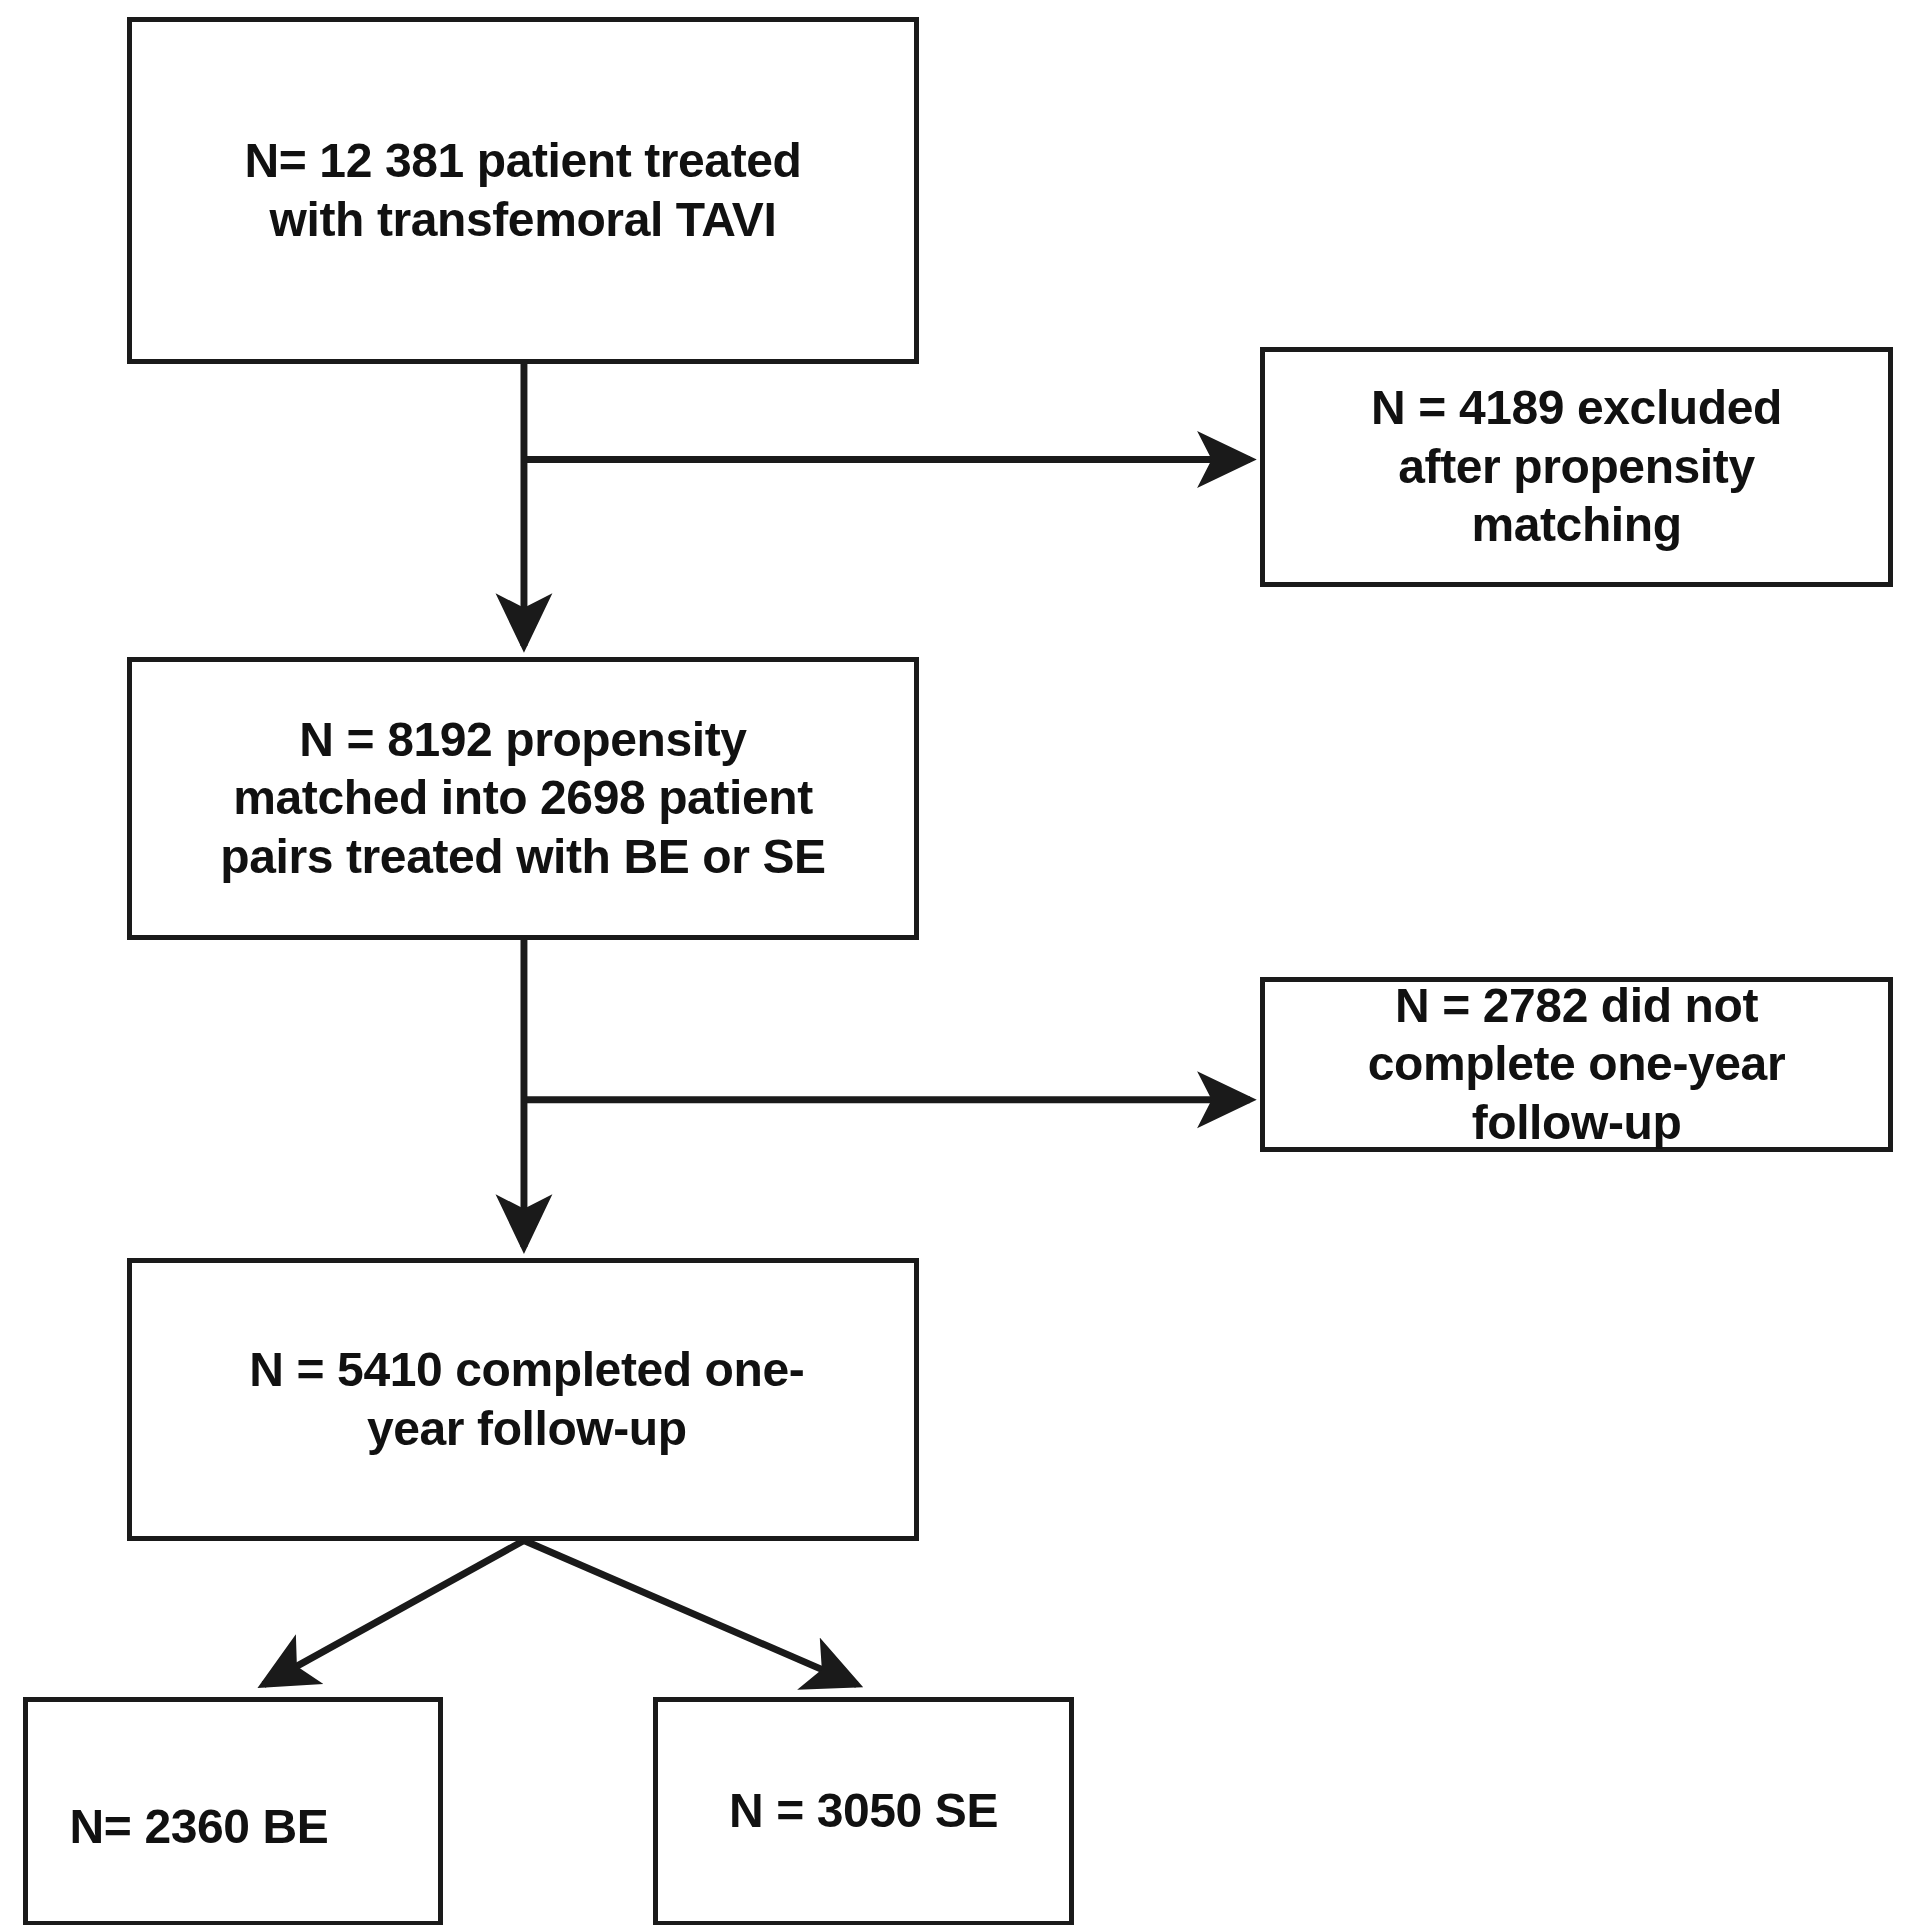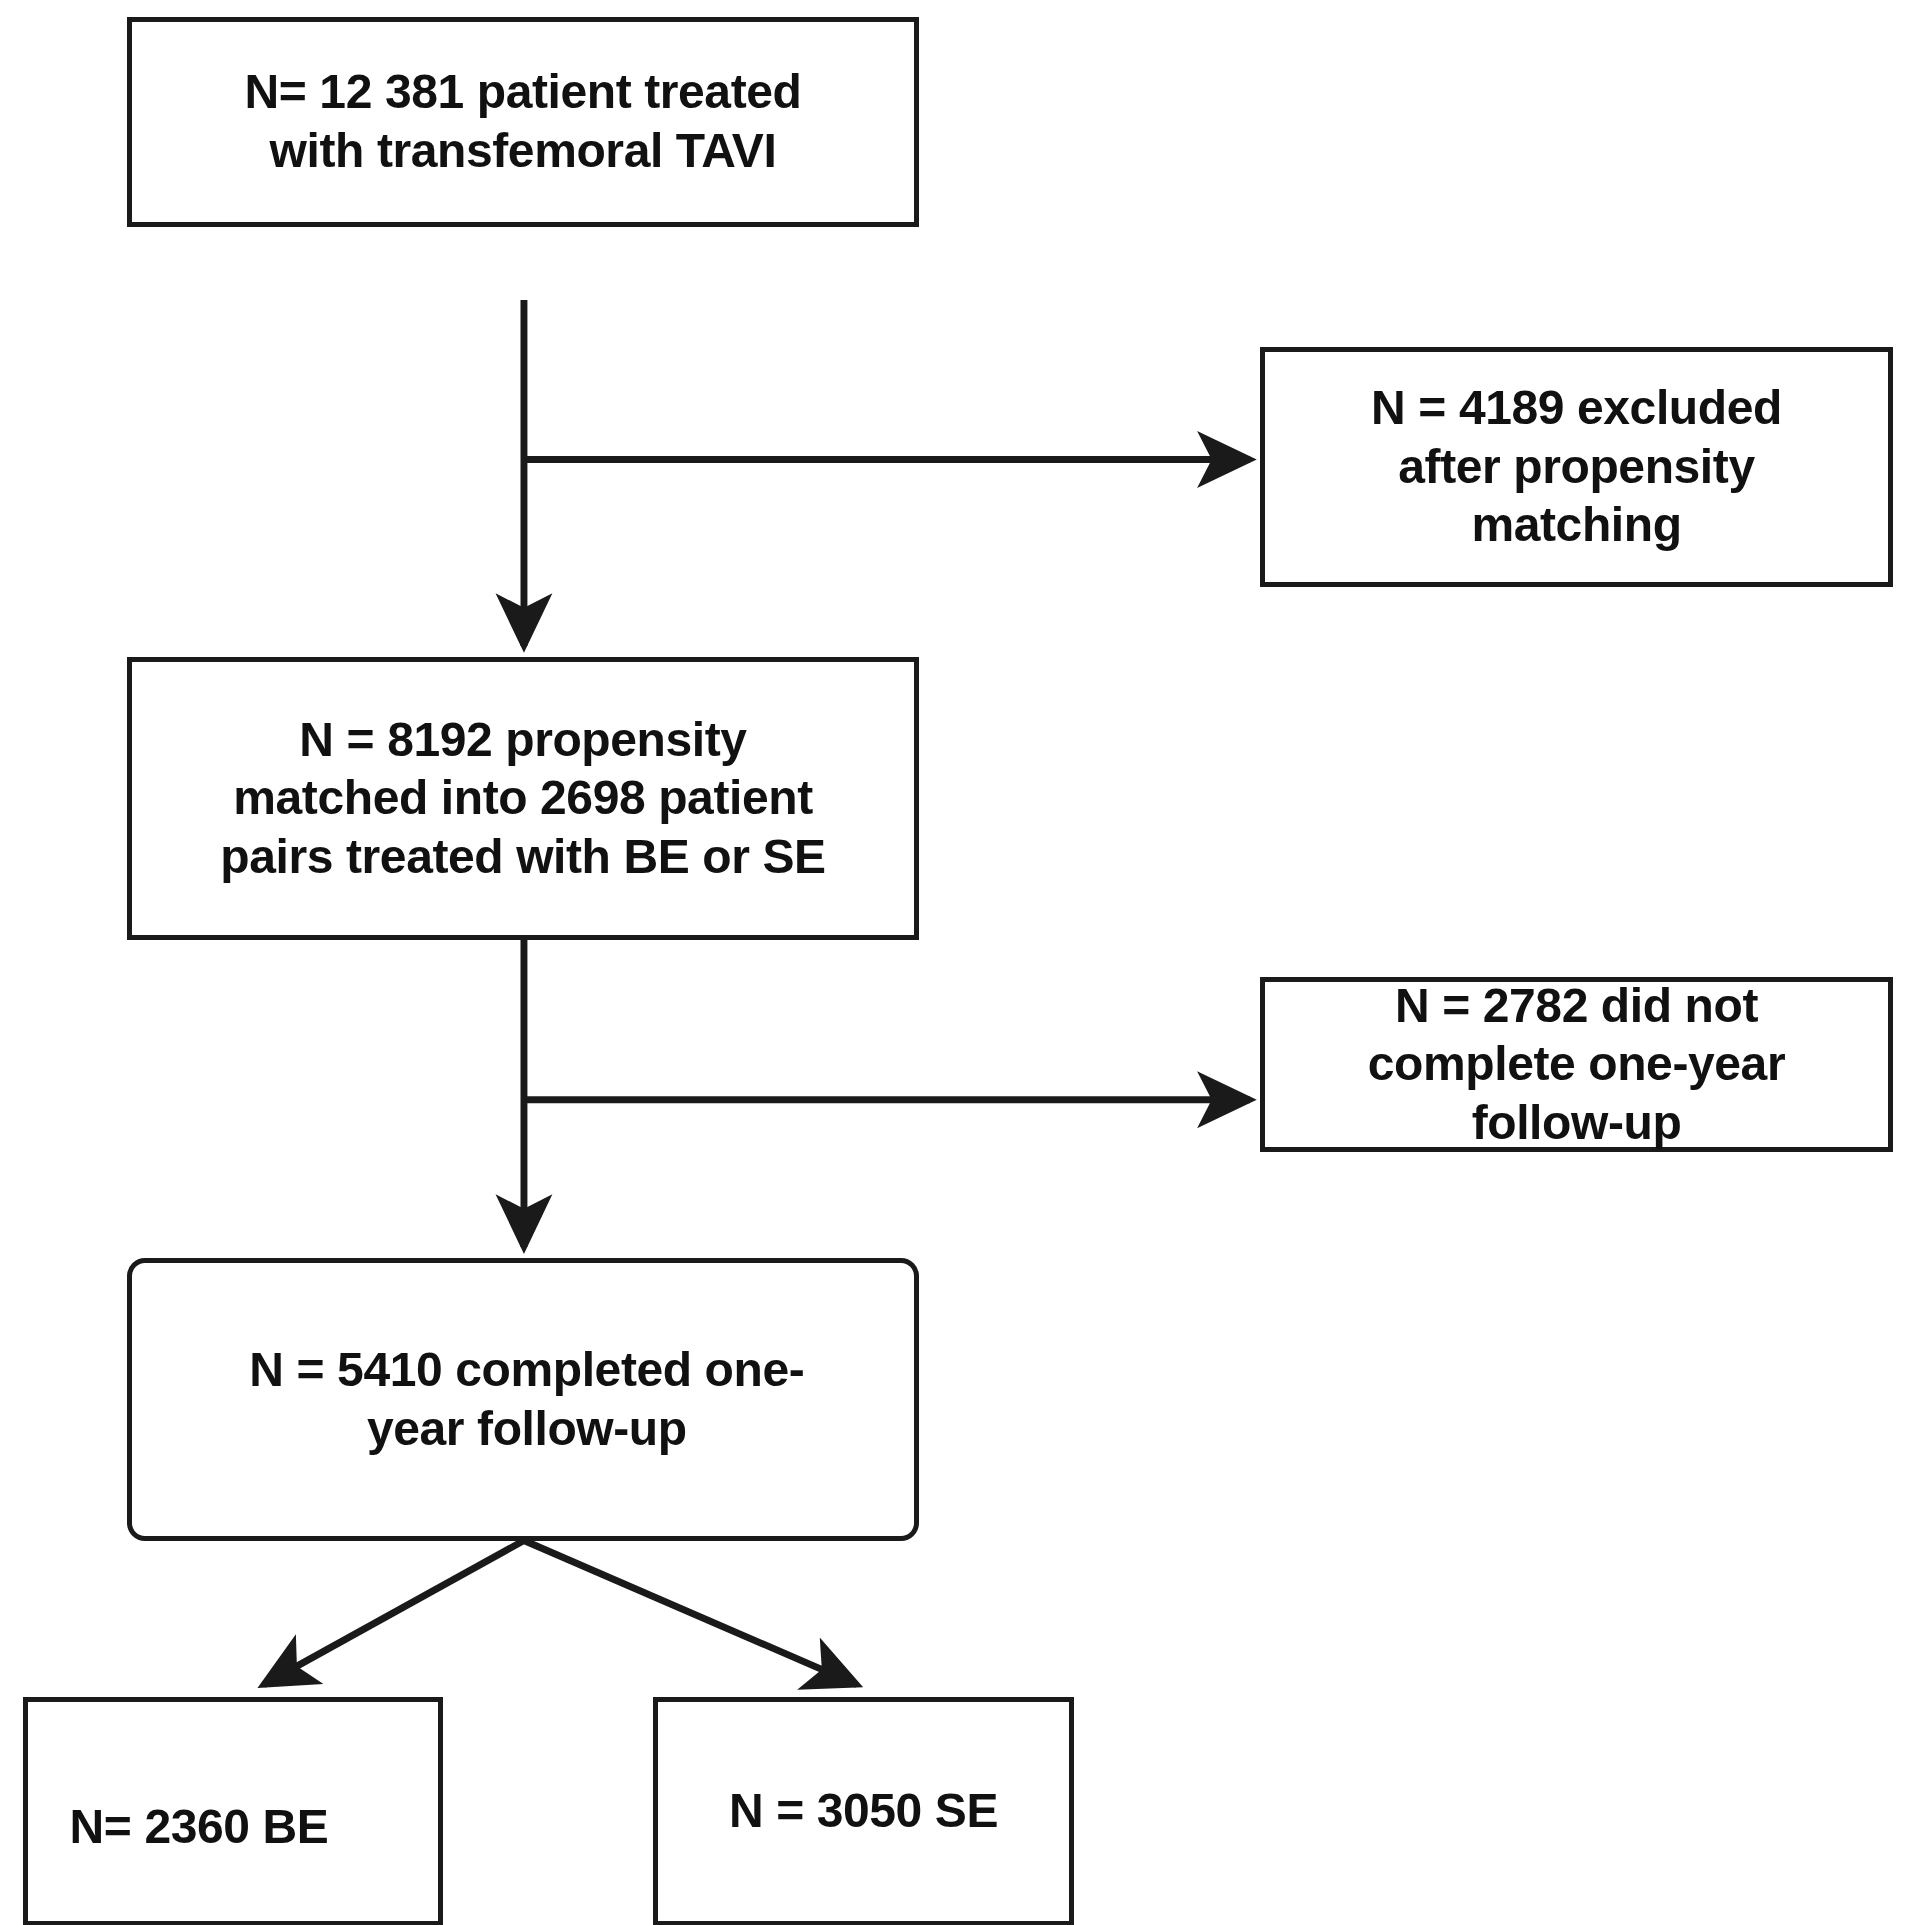--- a/index.html
+++ b/index.html
@@ -40,25 +40,25 @@
     letter-spacing: -0.4px;
     padding: 0 20px;
     z-index: 2;
   }
   .node .node-text {
     display: block;
     width: 100%;
     white-space: pre-line;
   }
   
-  #node-cohort      { left: 127px;  top: 17px;   width: 792px; height: 210px; }
+  #node-cohort      { left: 127px;  top: 17px;   width: 792px; height: 347px; }
   #node-excluded    { left: 1260px; top: 347px;  width: 633px;  height: 240px; }
   #node-matched     { left: 127px;  top: 657px;  width: 792px; height: 283px; }
   #node-nofollowup  { left: 1260px; top: 977px; width: 633px;  height: 175px; }
-  #node-completed   { left: 127px;  top: 1258px; width: 792px; height: 283px; border-radius: 18px; }
+  #node-completed   { left: 127px;  top: 1258px; width: 792px; height: 283px; }
   #node-be          { left: 23px;   top: 1697px; width: 420px;  height: 229px; }
   #node-se          { left: 653px;  top: 1697px; width: 421px;  height: 229px; }
 
   
   #node-cohort .node-text    { text-align: center; }
   #node-excluded .node-text  { text-align: center; }
   #node-matched .node-text   { text-align: center; }
   #node-nofollowup .node-text{ text-align: center; }
   #node-completed .node-text { text-align: center; padding-left: 7.7px; }
   #node-be .node-text        { text-align: left;  padding-left: 21.6px; margin-top: 32px; }

